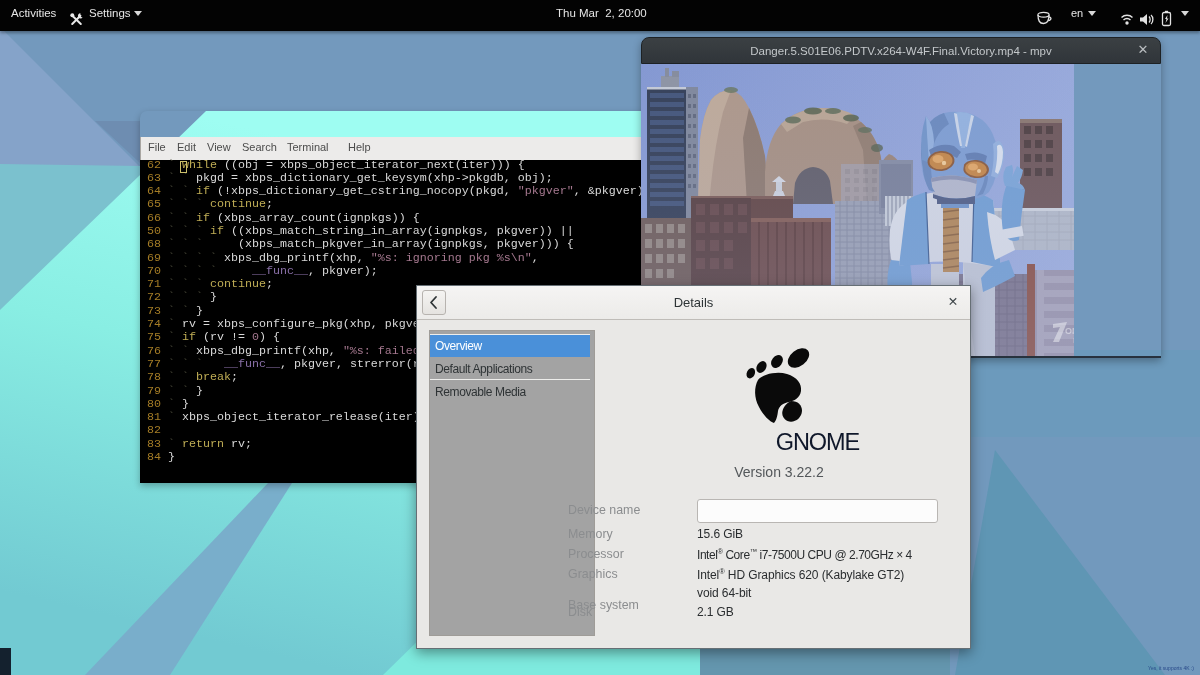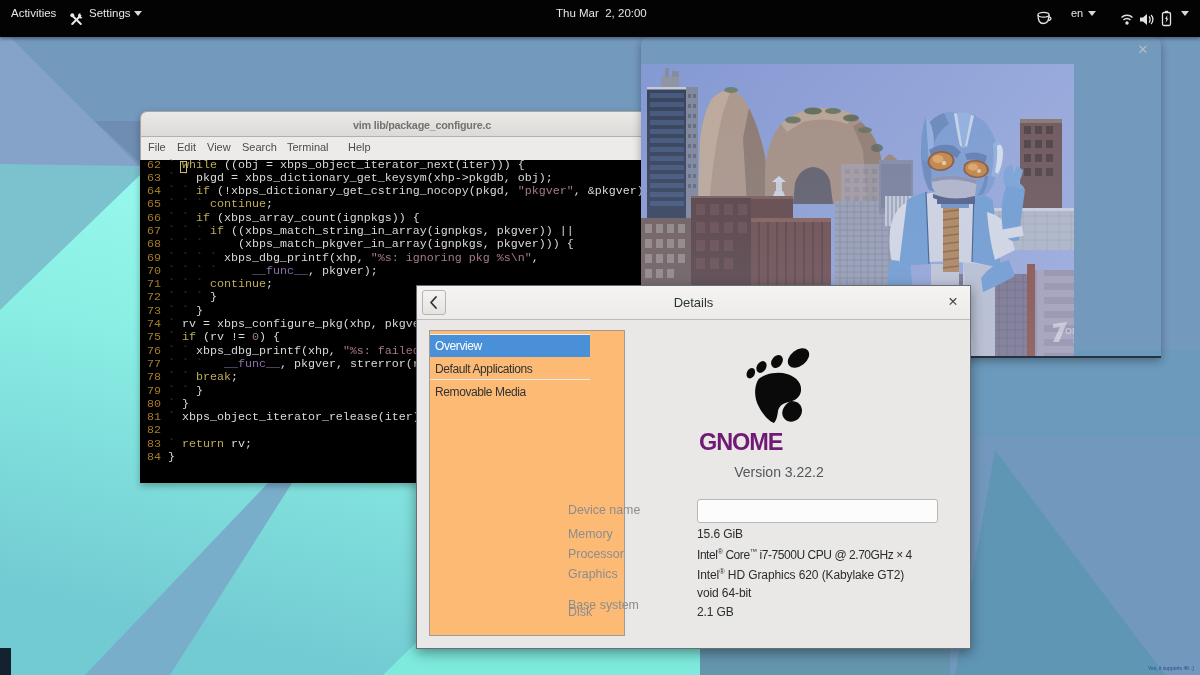--- a/index.html
+++ b/index.html
@@ -1,19 +1,19 @@
 <!DOCTYPE html>
 <html><head><meta charset="utf-8">
 <style>
 *{margin:0;padding:0;box-sizing:border-box}
 html,body{width:1200px;height:675px;overflow:hidden;font-family:"Liberation Sans",sans-serif;-webkit-font-smoothing:antialiased}
 #stage{position:absolute;left:0;top:0;width:1200px;height:675px;background:#7096be;transform:translateZ(0)}
 .abs{position:absolute}
 
-#topbar{position:absolute;left:0;top:0;width:1200px;height:37px;background:#030303;color:#e6e6e6;font-size:11.5px;z-index:50;box-shadow:0 2px 3px rgba(0,0,0,.35)}
+#topbar{position:absolute;left:0;top:0;width:1200px;height:31px;background:#030303;color:#e6e6e6;font-size:11.5px;z-index:50;box-shadow:0 2px 3px rgba(0,0,0,.35)}
 #topbar .it{position:absolute;top:0;height:27px;line-height:26px;white-space:nowrap}
 
 #vim{position:absolute;left:140px;top:111px;width:564px;height:372px;z-index:10;transform:translateZ(0);border-radius:7px 7px 0 0;box-shadow:0 3px 7px rgba(0,0,0,.28)}
 #vim .tb{position:absolute;left:0;top:0;width:100%;height:26px;background:linear-gradient(#ebe9e7,#dcd9d6);border:1px solid #a9a6a2;border-bottom:1px solid #b4b1ad;border-radius:7px 7px 0 0;color:#73736f;font-size:10.8px;font-weight:bold;letter-spacing:-0.25px;text-align:center;line-height:26px}
 #vim .mb{position:absolute;left:0;top:26px;width:100%;height:23px;background:#ecebea;border-left:1px solid #a9a6a2;border-right:1px solid #a9a6a2;color:#4c4c4c;font-size:11px}
 #vim .mb span{position:absolute;top:4px}
 #vim .term{position:absolute;left:0;top:49px;width:100%;height:323px;background:#000}
 #code{position:absolute;left:0px;top:-1.5px;font-family:"Liberation Mono",monospace;font-size:11.67px;line-height:13.3px;color:#d9d9d9;white-space:pre;letter-spacing:0}
 #code .n{color:#a57d26}
 #code .k{color:#bfad55}
@@ -26,21 +26,21 @@
 #mpv .tb{position:absolute;left:0;top:0;width:100%;height:27px;background:linear-gradient(#3b4043,#30353a);border:1px solid #1d2124;border-radius:8px 8px 0 0;color:#c3c7ca;font-size:11.5px;text-align:center;line-height:26px}
 #mpv .vid{position:absolute;left:0;top:27px;width:433px;height:292px;background:#93a3d0;overflow:hidden}
 #mpv .bb{position:absolute;left:0;top:319px;width:520px;height:2px;background:#27323e}
 #mpv .cl{position:absolute;right:8px;top:0;width:20px;height:27px;color:#b9bdc0;font-size:13px;line-height:26px;text-align:center}
 
 #dlg{position:absolute;left:416px;top:285px;width:555px;height:364px;z-index:30;transform:translateZ(0);background:#e9e8e6;border:1px solid #666f75;box-shadow:0 4px 12px rgba(0,0,0,.4)}
 #dlg .tb{position:absolute;left:0;top:0;width:100%;height:34px;background:linear-gradient(#f5f4f3,#ecebe9);border-bottom:1px solid #bfbcb8}
 #dlg .title{position:absolute;transform:translateZ(0);left:0;top:0;width:100%;text-align:center;line-height:33px;font-weight:normal;font-size:13px;color:#2e3436}
 #back{position:absolute;left:5px;top:4px;width:24px;height:25px;background:linear-gradient(#f5f4f2,#e5e3e0);border:1px solid #b7b3af;border-radius:3px}
 #dlg .x{position:absolute;right:8px;top:0;width:18px;height:34px;text-align:center;line-height:33px;font-size:12.5px;color:#41484c}
-#side{position:absolute;transform:translateZ(0);left:12px;top:44px;width:196px;height:306px;background:#fdba74;border:1px solid #9f9c98;font-size:12px;letter-spacing:-0.4px;color:rgba(45,50,52,0.99)}
+#side{position:absolute;transform:translateZ(0);left:12px;top:44px;width:166px;height:306px;background:#a3a3a3;border:1px solid #9f9c98;font-size:12px;letter-spacing:-0.4px;color:rgba(45,50,52,0.99)}
 #side .row{position:absolute;left:0;width:160px;height:22px;line-height:22px;padding-left:5px}
 #side .sel{background:#4a90d9;color:#fff}
 .lbl{position:absolute;color:#8b8d8f;font-size:12.4px;text-align:left;width:120px}
 .val{position:absolute;color:#2a2d2f;font-size:12px;letter-spacing:-0.1px;white-space:nowrap}
 .val sup{font-size:7.5px}
 #entry{position:absolute;left:280px;top:213px;width:241px;height:24px;background:#fcfcfc;border:1px solid #b9b6b3;border-radius:3px}
 
 #wp{position:absolute;left:0;top:0;z-index:0}
 </style></head>
 <body>
@@ -67,36 +67,35 @@
   <polygon points="85,675 170,675 292,483 268,483" fill="#79aecb"></polygon>
 
   <rect x="950" y="350" width="250" height="325" fill="#6c9abc"></rect>
   <rect x="950" y="437" width="250" height="238" fill="#7299bd"></rect>
   <polygon points="995,450 955,675 1165,675" fill="#5f96b4"></polygon>
   <rect x="0" y="648" width="11" height="27" fill="#14212e"></rect>
   <text x="1148" y="670" font-size="5" fill="#2a4a8a" font-family="Liberation Sans">Yes, it supports 4K :)</text>
 </svg>
 
 <div id="vim">
-  <div class="tb">vim lib/package_configure.c</div>
   <div class="mb">
     <span style="left:7px">File</span>
         <span style="left:36px">Edit</span>
         <span style="left:66px">View</span>
         <span style="left:101px">Search</span>
         <span style="left:146px">Terminal</span>
         <span style="left:207px">Help</span>
   </div>
   <div class="term">
   <pre id="code"><span class="n"> 62 </span><span class="t">` </span><span class="k">while</span> ((obj = xbps_object_iterator_next(iter))) {
 <span class="n"> 63 </span><span class="t">` ` </span>pkgd = xbps_dictionary_get_keysym(xhp-&gt;pkgdb, obj);
 <span class="n"> 64 </span><span class="t">` ` </span><span class="k">if</span> (!xbps_dictionary_get_cstring_nocopy(pkgd, <span class="s">"pkgver"</span>, &amp;pkgver))
 <span class="n"> 65 </span><span class="t">` ` ` </span><span class="k">continue</span>;
 <span class="n"> 66 </span><span class="t">` ` </span><span class="k">if</span> (xbps_array_count(ignpkgs)) {
-<span class="n"> 67 </span><span class="t">` ` ` </span><span class="k">if</span> ((xbps_match_string_in_array(ignpkgs, pkgver)) ||
+<span class="n"> 50 </span><span class="t">` ` ` </span><span class="k">if</span> ((xbps_match_string_in_array(ignpkgs, pkgver)) ||
 <span class="n"> 68 </span><span class="t">` ` ` </span>    (xbps_match_pkgver_in_array(ignpkgs, pkgver))) {
 <span class="n"> 69 </span><span class="t">` ` ` ` </span>xbps_dbg_printf(xhp, <span class="s">"%s: ignoring pkg %s\n"</span>,
 <span class="n"> 70 </span><span class="t">` ` ` ` </span>    <span class="pu">__func__</span>, pkgver);
 <span class="n"> 71 </span><span class="t">` ` ` </span><span class="k">continue</span>;
 <span class="n"> 72 </span><span class="t">` ` ` </span>}
 <span class="n"> 73 </span><span class="t">` ` </span>}
 <span class="n"> 74 </span><span class="t">` </span>rv = xbps_configure_pkg(xhp, pkgver, <span class="s">false</span>, <span class="s">false</span>);
 <span class="n"> 75 </span><span class="t">` </span><span class="k">if</span> (rv != <span class="s">0</span>) {
 <span class="n"> 76 </span><span class="t">` ` </span>xbps_dbg_printf(xhp, <span class="s">"%s: failed to configure %s: %s\n"</span>,
 <span class="n"> 77 </span><span class="t">` ` ` </span>  <span class="pu">__func__</span>, pkgver, strerror(rv));
@@ -105,20 +104,21 @@
 <span class="n"> 80 </span><span class="t">` </span>}
 <span class="n"> 81 </span><span class="t">` </span>xbps_object_iterator_release(iter);
 <span class="n"> 82 </span>
 <span class="n"> 83 </span><span class="t">` </span><span class="k">return</span> rv;
 <span class="n"> 84 </span>}</pre>
   <div id="cursor" style="left:40px;top:1px"></div>
   </div>
 </div>
 
 <div id="mpv">
+  <div class="tb">Danger.5.S01E06.PDTV.x264-W4F.Final.Victory.mp4 - mpv</div>
   <div class="cl">✕</div>
   <div class="vid">
     <svg width="520" height="292" viewBox="0 0 520 292" id="vidsvg">
       <defs>
         <linearGradient id="sky" x1="0" y1="0" x2="1" y2="0.35">
           <stop offset="0" stop-color="#8297d2"></stop>
               <stop offset="0.6" stop-color="#94a6da"></stop>
               <stop offset="1" stop-color="#9fb1e0"></stop>
         </linearGradient>
         <linearGradient id="haze" x1="0" y1="0" x2="0" y2="1">
@@ -452,21 +452,21 @@
   <svg class="abs" style="left:324px;top:59px" width="72" height="82" viewBox="0 0 72 82">
     <g fill="#0a0a0a">
       <ellipse cx="57.5" cy="13" rx="12" ry="8" transform="rotate(-38 57.5 13)"></ellipse>
       <ellipse cx="36" cy="16.5" rx="7" ry="5.2" transform="rotate(-52 36 16.5)"></ellipse>
       <ellipse cx="20.5" cy="22" rx="6.3" ry="4.6" transform="rotate(-58 20.5 22)"></ellipse>
       <ellipse cx="9.8" cy="28.2" rx="5.4" ry="4" transform="rotate(-64 9.8 28.2)"></ellipse>
       <path d="M 17 35 C 22 29, 36 26, 46 29 C 56 32, 61 39, 60 46 C 59 53, 53 56, 48 57 C 42 58, 38 61, 37 66 C 36.5 71, 35 76, 33 78 C 29 77, 22 70, 18 62 C 13 53, 13 42, 17 35 Z"></path>
       <path d="M 50 56 C 57 56, 61 60, 61 66 C 60.5 73.5, 53 78.5, 46.5 76 C 42.5 74, 40.5 70, 41.5 66 C 42.5 62, 45 58.5, 50 56 Z"></path>
     </g>
   </svg>
-  <div class="abs" style="left:282px;top:143px;width:160px;text-align:left;font-size:23.5px;font-weight:bold;color:#701a75;letter-spacing:-1.1px">GNOME</div>
+  <div class="abs" style="left:282px;top:143px;width:160px;text-align:right;font-size:23.5px;font-weight:normal;color:#0f172a;letter-spacing:-1.1px">GNOME</div>
   <div class="abs" style="left:282px;top:178px;width:160px;text-align:center;font-size:14px;color:#53575a">Version 3.22.2</div>
   <div class="lbl" style="left:151px;top:217px">Device name</div>
   <div id="entry"></div>
   <div class="lbl" style="left:151px;top:241px">Memory</div>
       <div class="val" style="left:280px;top:241px">15.6 GiB</div>
   <div class="lbl" style="left:151px;top:261px">Processor</div>
       <div class="val" style="left:280px;top:261px;letter-spacing:-0.45px">Intel<sup>®</sup> Core<sup>™</sup> i7-7500U CPU @ 2.70GHz × 4</div>
   <div class="lbl" style="left:151px;top:281px">Graphics</div>
       <div class="val" style="left:280px;top:281px">Intel<sup>®</sup> HD Graphics 620 (Kabylake GT2)</div>
   <div class="lbl" style="left:151px;top:312px">Base system</div>

